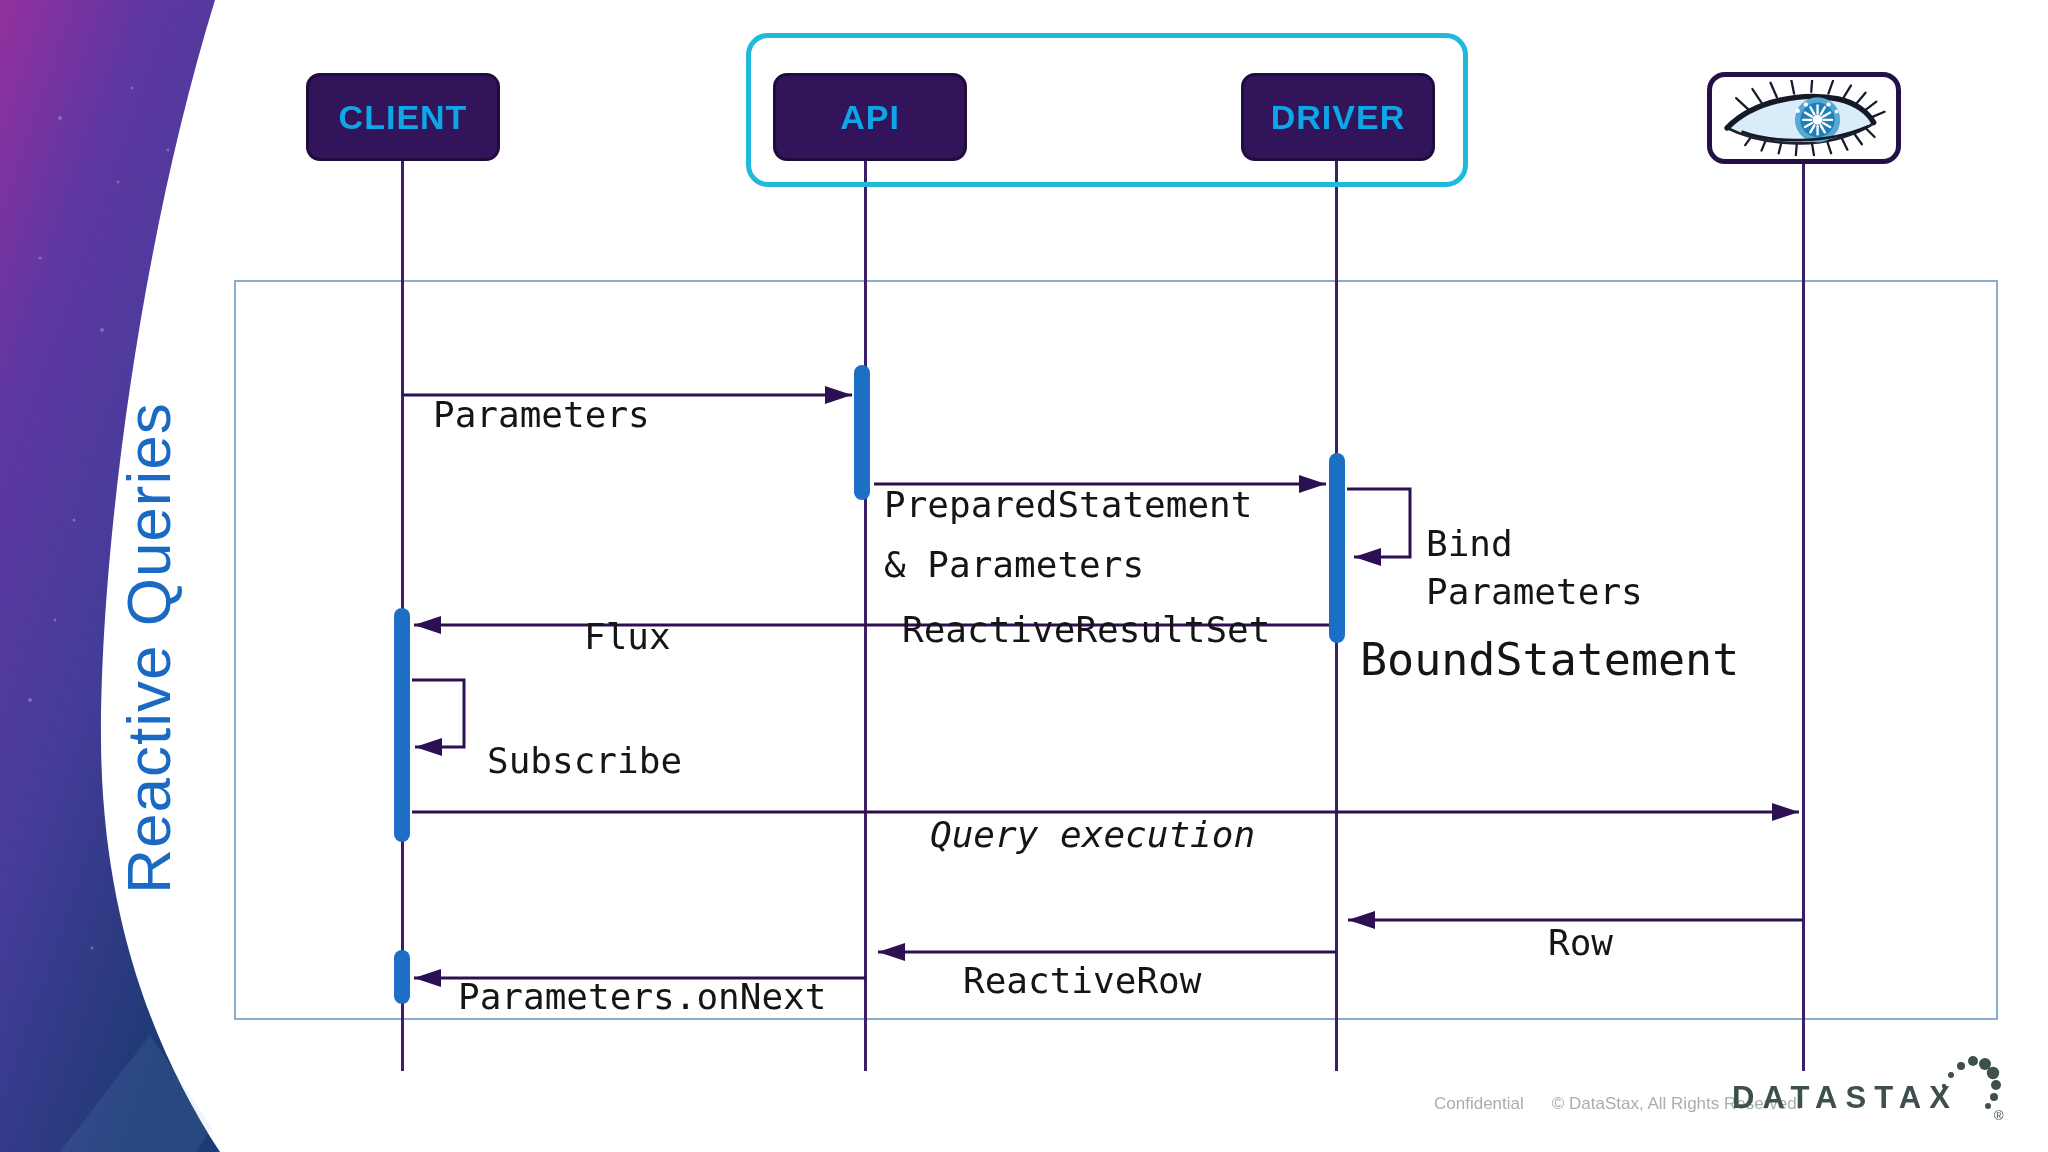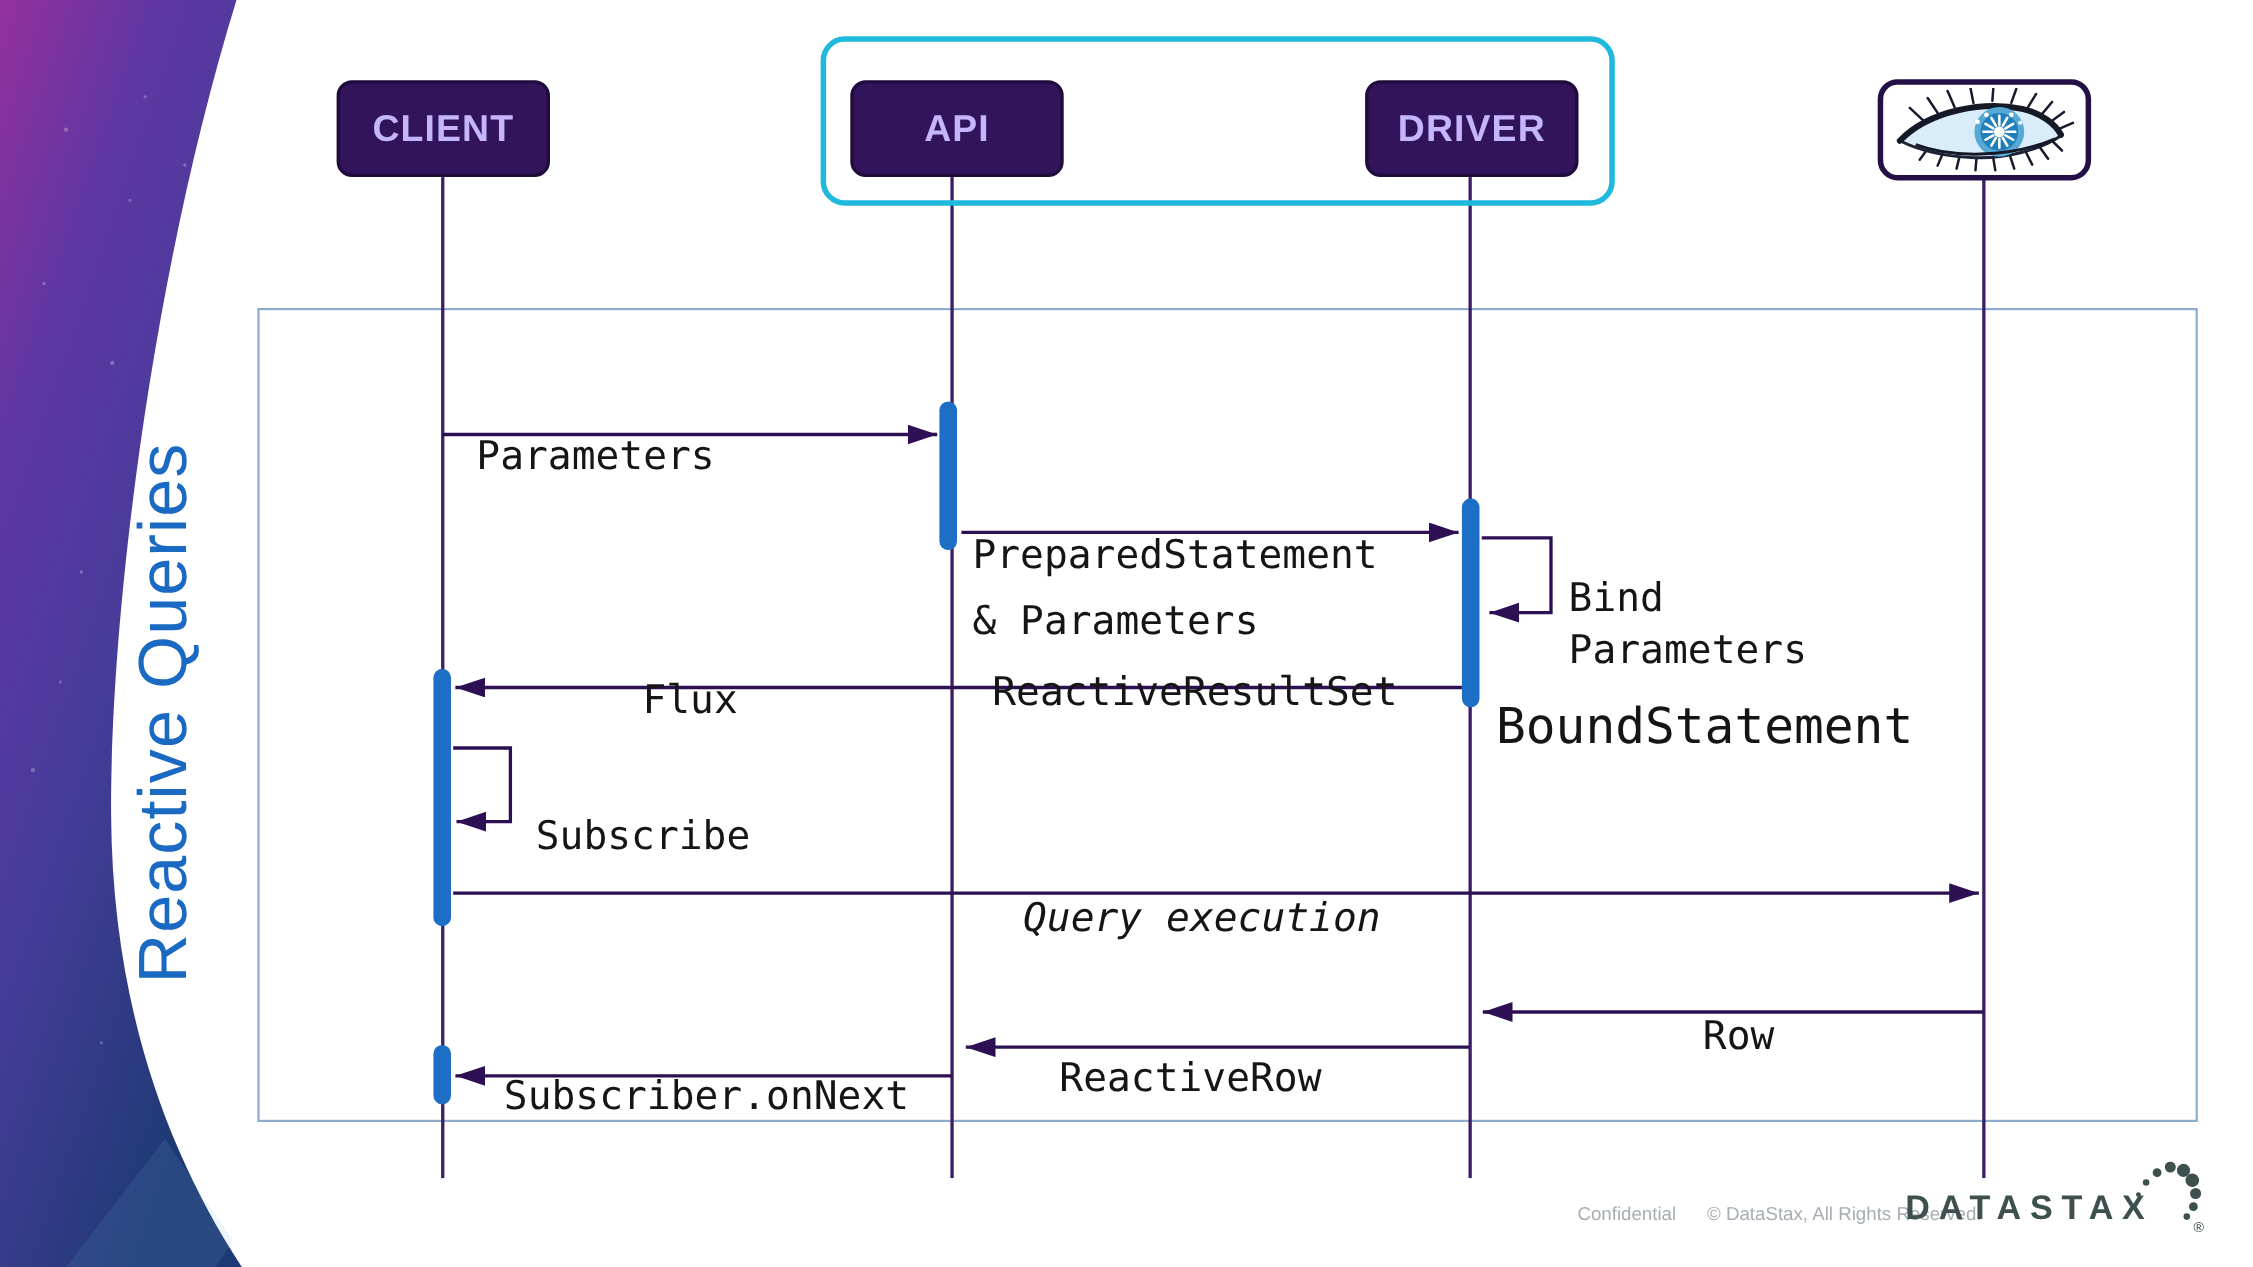--- a/index.html
+++ b/index.html
@@ -21,21 +21,21 @@
   
   .frame {
     position:absolute; left:234px; top:280px; width:1764px; height:740px;
     border:2px solid #8cabcd; box-sizing:border-box; z-index:2; background:transparent;
   }
 
   
   .actor {
     position:absolute; top:73px; width:194px; height:88px; box-sizing:border-box;
     background:#32145a; border:3px solid #200b3d; border-radius:14px;
-    color:#c4b5fd; font-weight:bold; font-size:34px; letter-spacing:1px;
+    color:#0ea5e9; font-weight:bold; font-size:34px; letter-spacing:1px;
     display:flex; align-items:center; justify-content:center; z-index:6;
   }
   #actor-client { left:306px; }
   #actor-api    { left:773px; }
   #actor-driver { left:1241px; }
 
   .cyan-group {
     position:absolute; left:746px; top:33px; width:722px; height:154px;
     border:5px solid #1fb9dc; border-radius:22px; box-sizing:border-box; z-index:4;
   }
@@ -225,21 +225,21 @@
 <div class="msg" id="lbl-prepared2">&amp; Parameters</div>
 <div class="msg" id="lbl-bind">Bind
 Parameters</div>
 <div class="msg" id="lbl-bound">BoundStatement</div>
 <div class="msg" id="lbl-flux">Flux</div>
 <div class="msg" id="lbl-rrs">ReactiveResultSet</div>
 <div class="msg" id="lbl-subscribe">Subscribe</div>
 <div class="msg" id="lbl-query">Query execution</div>
 <div class="msg" id="lbl-row">Row</div>
 <div class="msg" id="lbl-rrow">ReactiveRow</div>
-<div class="msg" id="lbl-onnext">Subscriber.onNext</div>
+<div class="msg" id="lbl-onnext">Parameters.onNext</div>
 
 <div class="footer-note">
   <span>Confidential</span>
   <span>© DataStax, All Rights Reserved.</span>
 </div>
 
 <div class="brand">
   <span class="brand-text">DATASTAX</span>
   <svg class="brand-dots" width="70" height="70" viewBox="0 0 70 70">
     <g fill="#3d504e">

